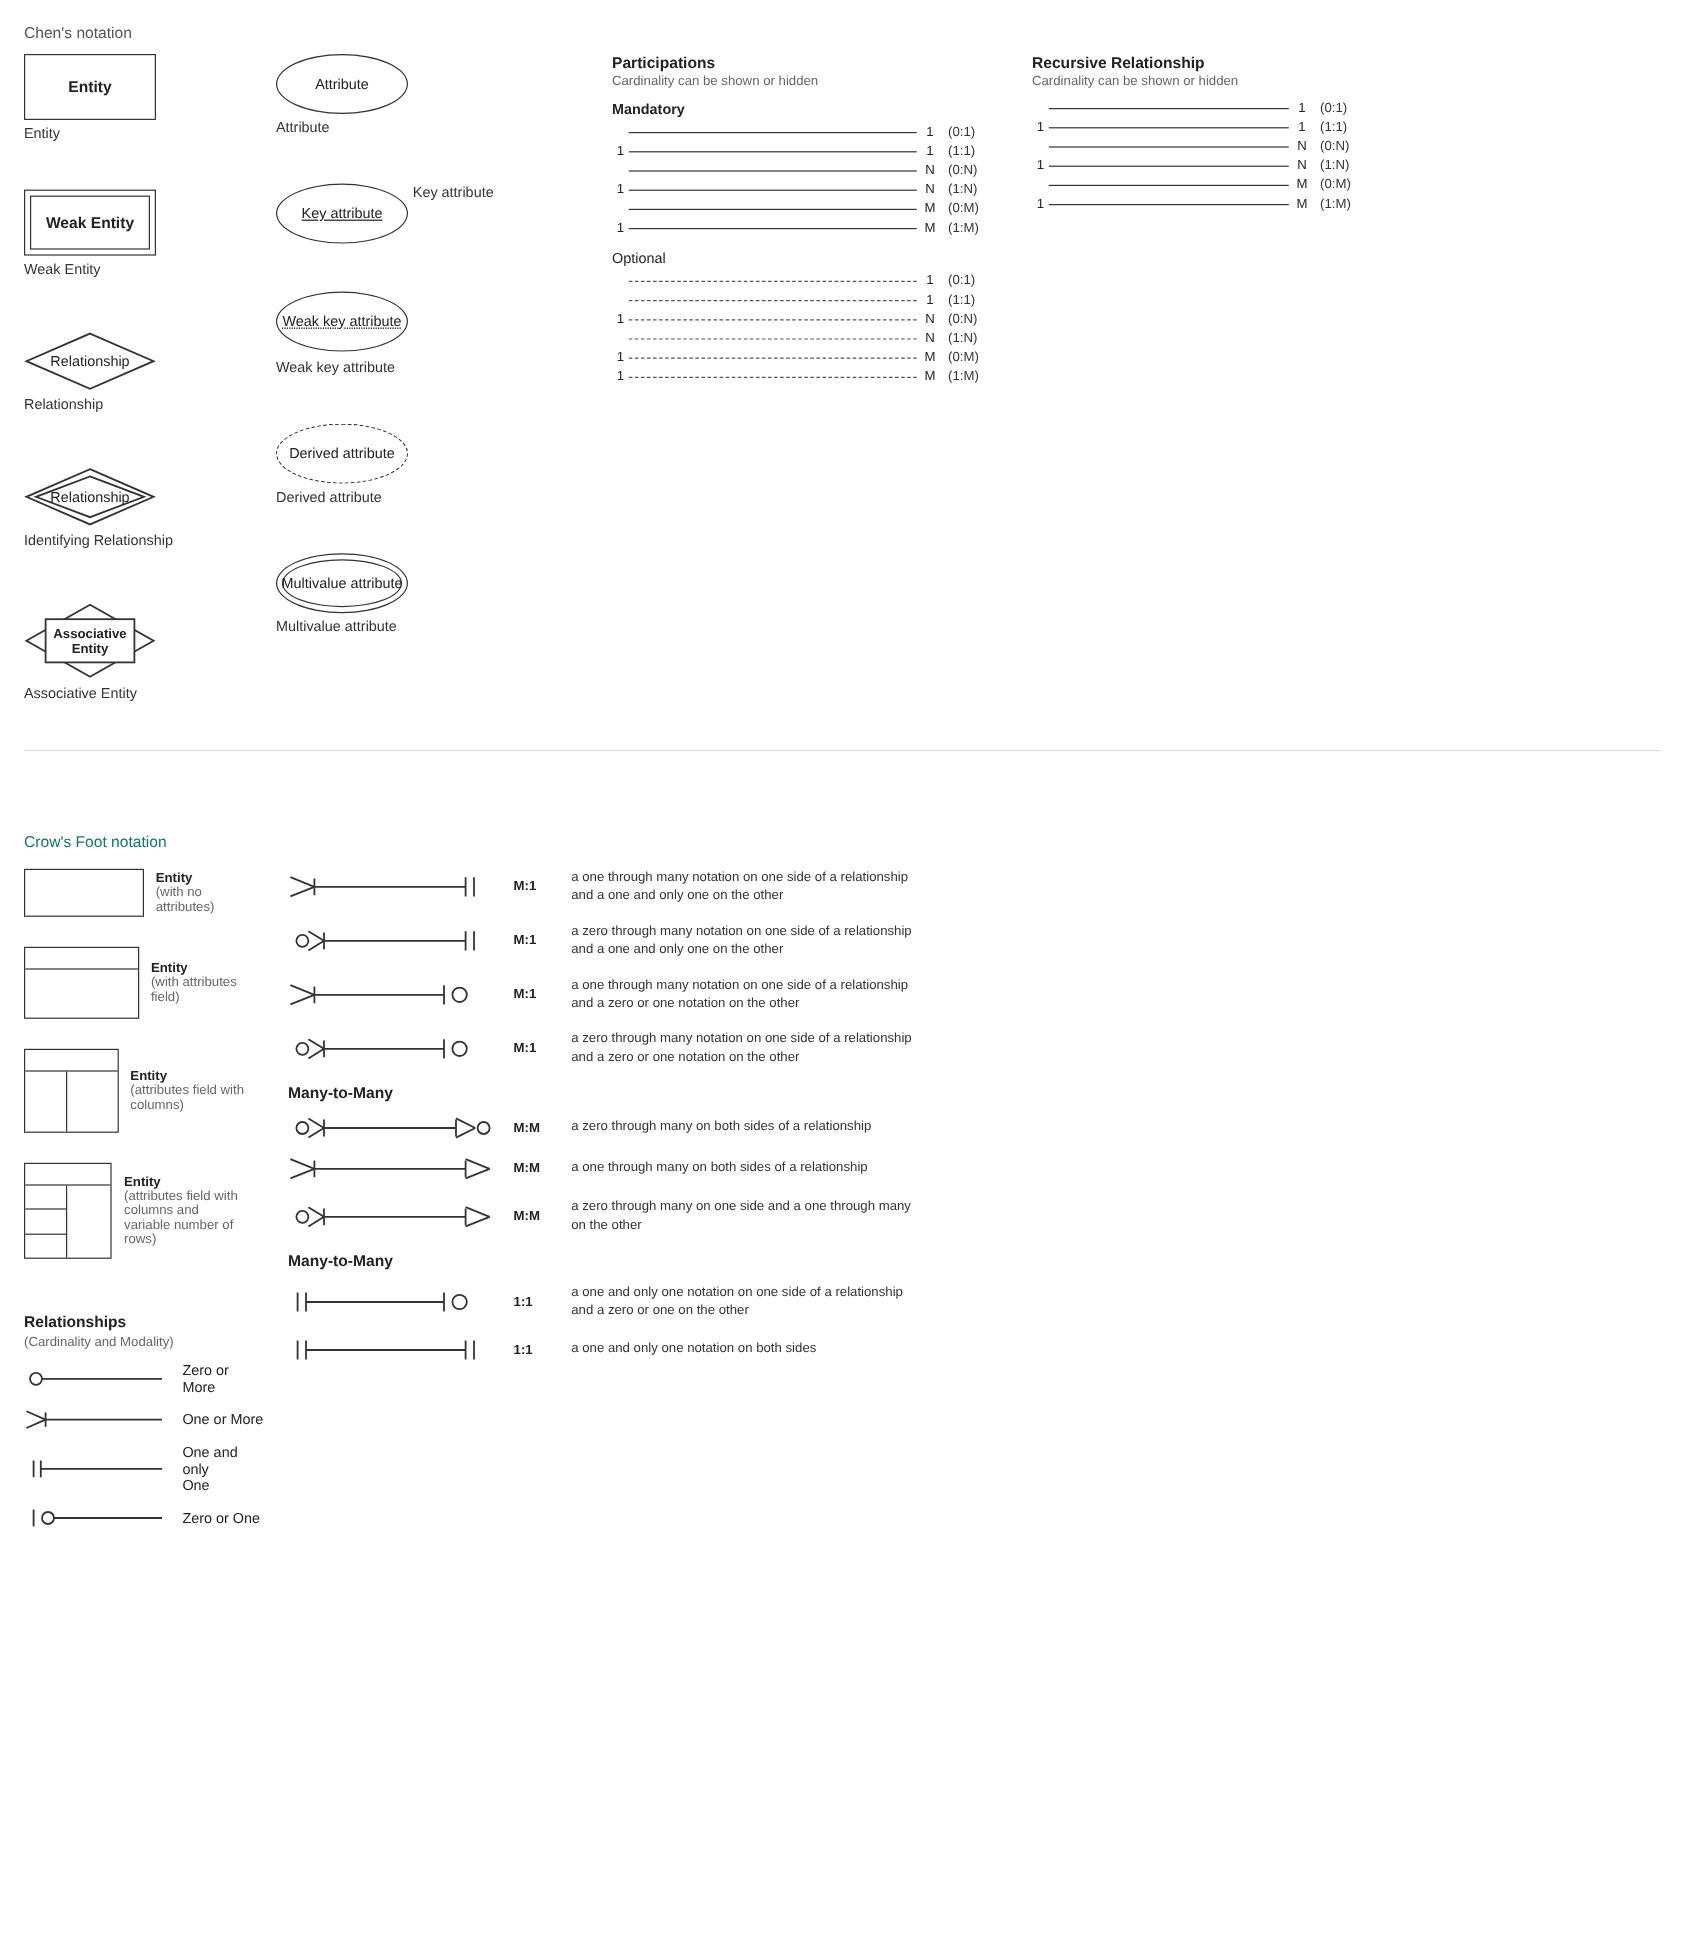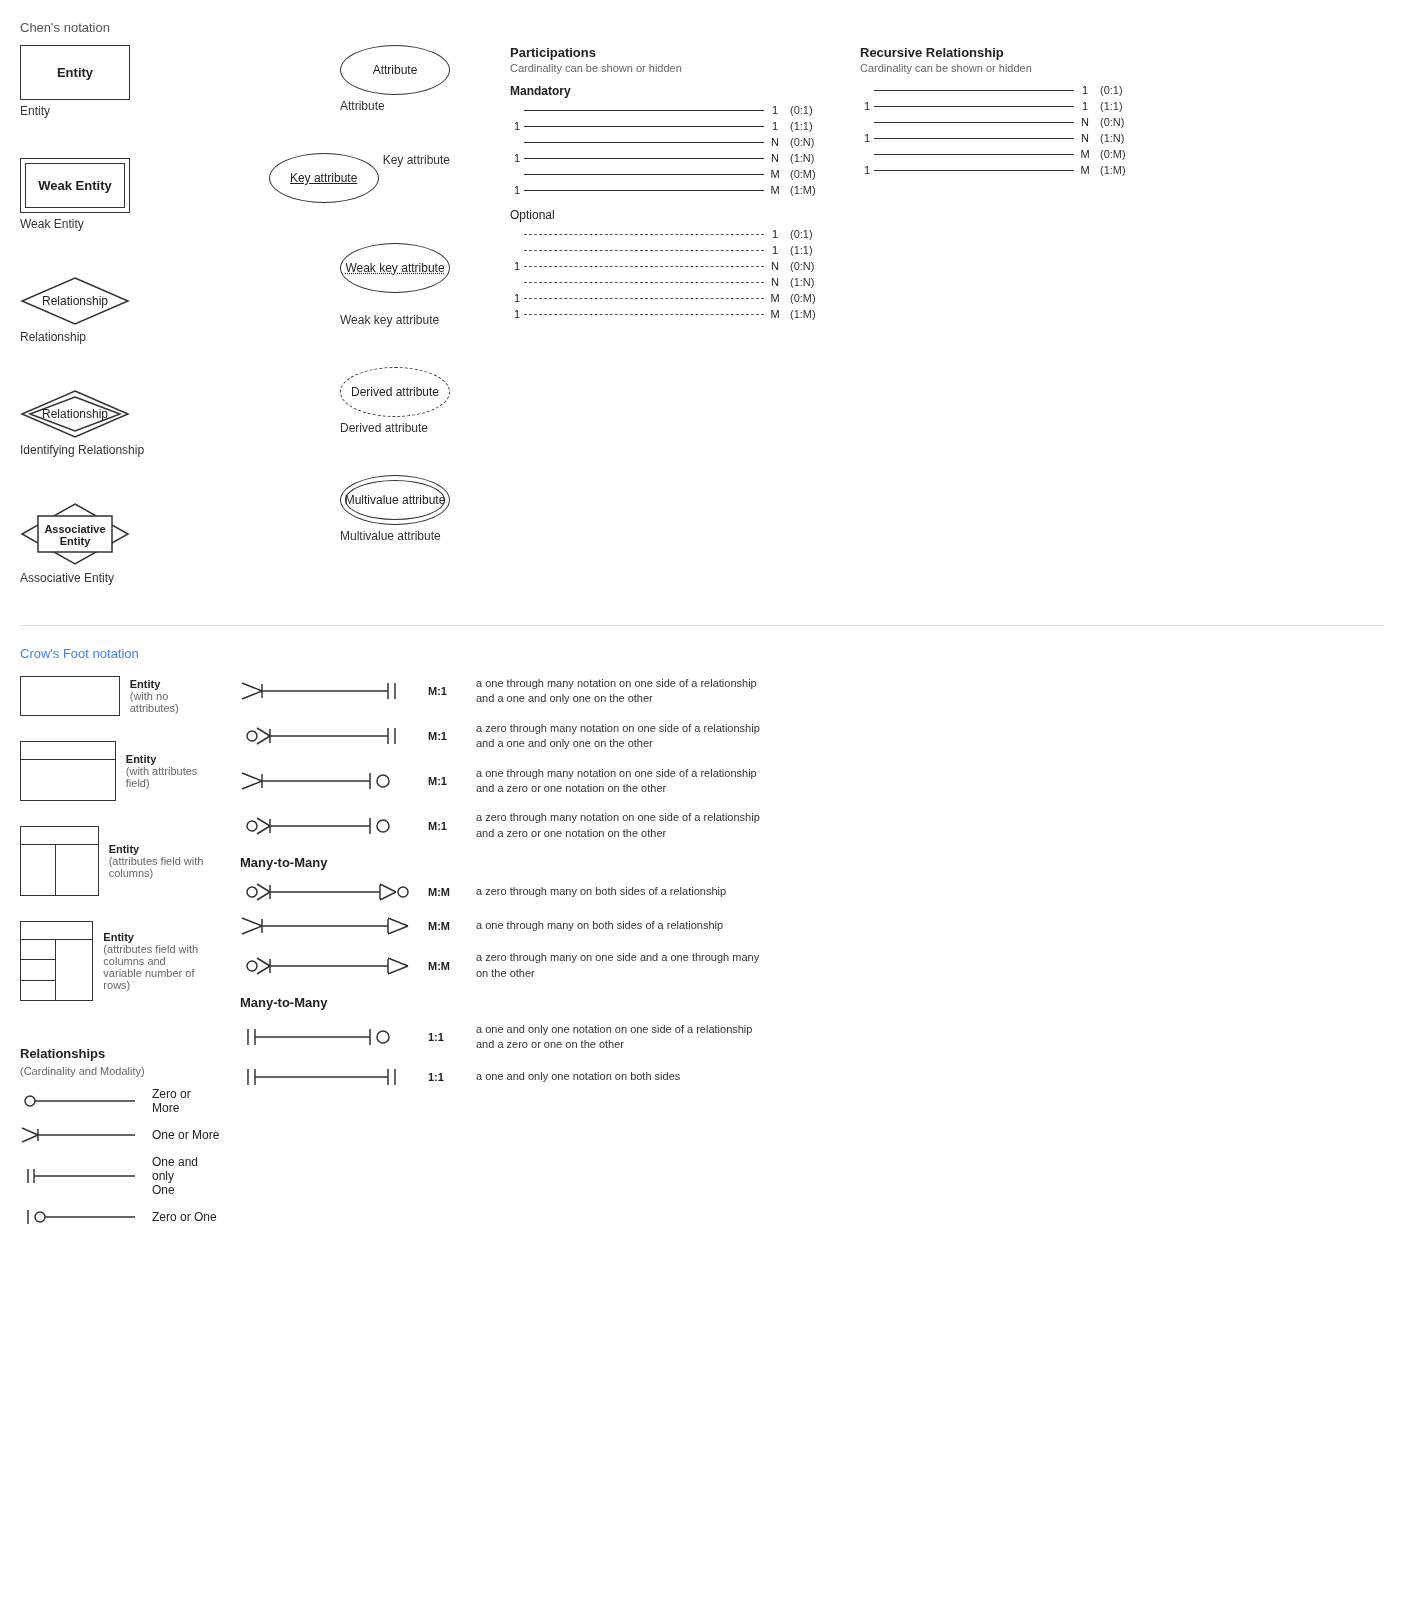--- a/index.html
+++ b/index.html
@@ -144,21 +144,20 @@
       border: 1.5px solid #333;
       border-radius: 50%;
     }
 
     
     .attrs-col {
       width: 220px;
       display: flex;
       flex-direction: column;
       gap: 20px;
-      align-items: flex-end;
     }
 
     
     .participations-col {
       width: 320px;
       margin-left: 20px;
     }
 
     .part-title {
       font-size: 13px;
@@ -219,22 +218,23 @@
 
     
     .crows-section {
       margin-top: 20px;
       border-top: 1px solid #ddd;
       padding-top: 20px;
     }
 
     .crows-title {
       font-size: 13px;
-      color: #3b82f6;
+      color: #0f766e;
       margin-bottom: 15px;
+      margin-top: 48px;
     }
 
     .crows-entities-col {
       width: 200px;
       display: flex;
       flex-direction: column;
       gap: 25px;
     }
 
     .crows-entity-row {
@@ -468,21 +468,21 @@
         <span class="shape-label">Attribute</span>
       </div>
 
       <div style="display: flex; flex-direction: row; align-items: flex-start; gap: 4px; margin-top: 20px;">
         <div class="attr-ellipse">
           <span class="attr-key">Key attribute</span>
         </div>
         <span class="shape-label">Key attribute</span>
       </div>
 
-      <div style="display: flex; flex-direction: column; align-items: flex-start; gap: 20px; margin-top: 20px;">
+      <div style="display: flex; flex-direction: column; align-items: flex-start; gap: 6px; margin-top: 20px;">
         <div class="attr-ellipse">
           <span class="attr-key underline" style="text-decoration-style: dotted;">Weak key attribute</span>
         </div>
         <span class="shape-label">Weak key attribute</span>
       </div>
 
       <div style="display: flex; flex-direction: column; align-items: flex-start; gap: 4px; margin-top: 20px;">
         <div class="attr-ellipse attr-derived">
           <span>Derived attribute</span>
         </div>

